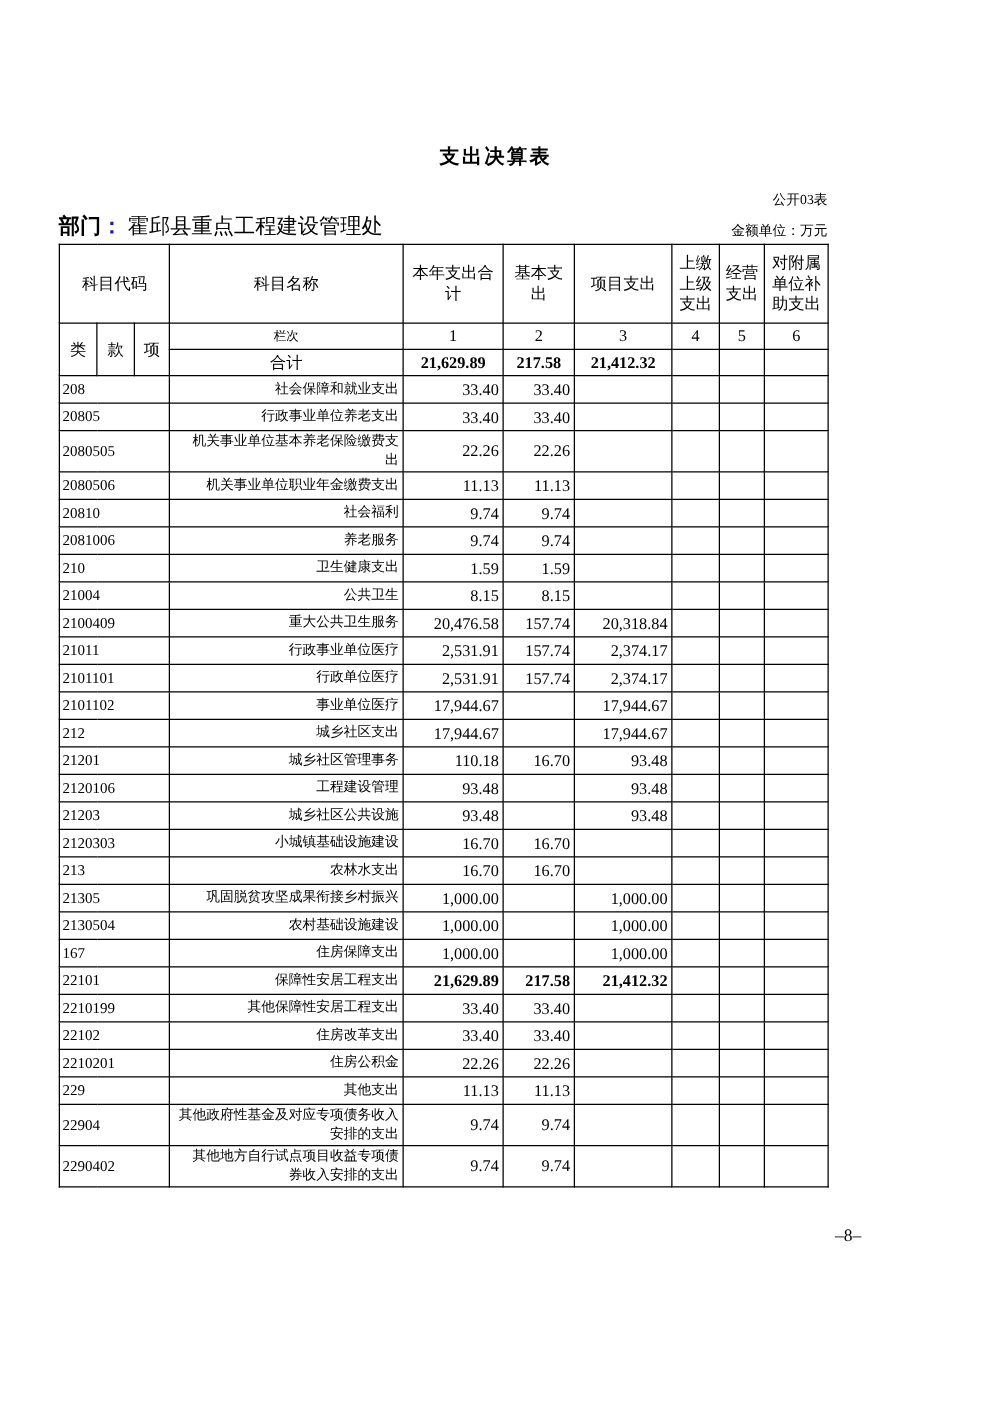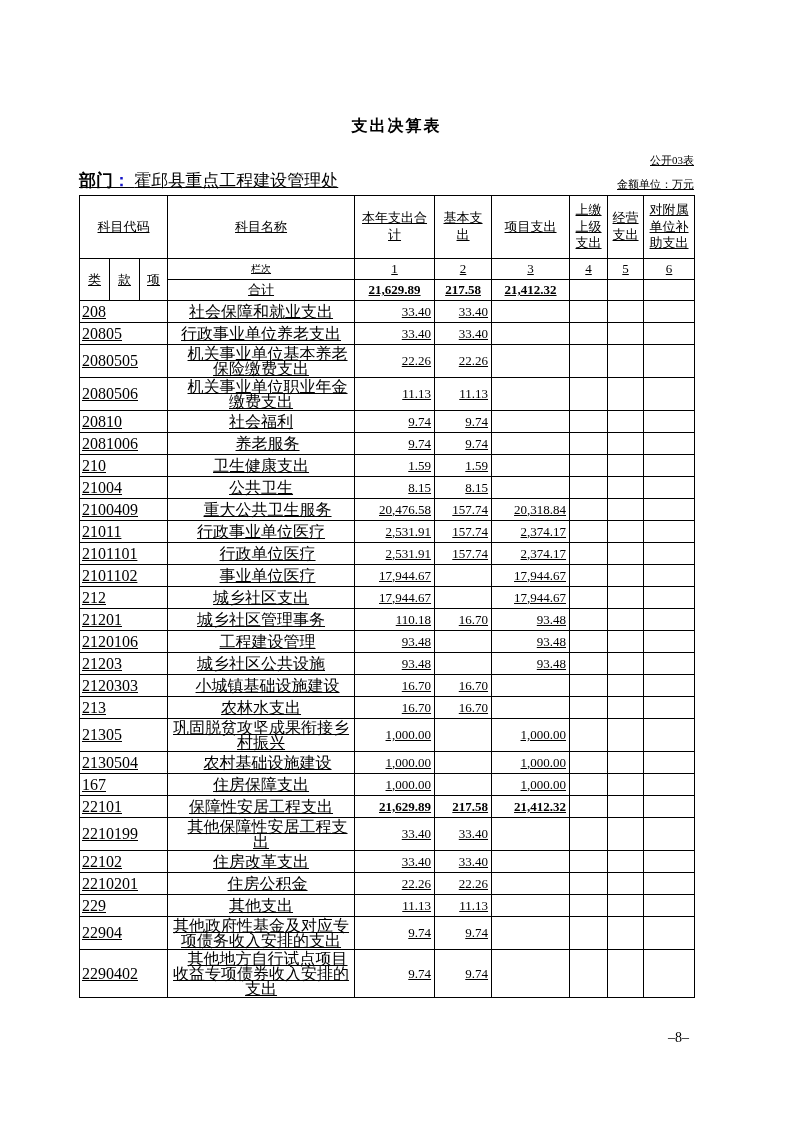--- a/index.html
+++ b/index.html
@@ -6,42 +6,42 @@
   body{
     width:793px;height:1122px;background:#ffffff;color:#000;
     font-family:"Liberation Serif","DejaVu Serif",serif;
     position:relative;overflow:hidden;
   }
   .title{
     padding-top:111px;height:30px;text-align:center;
     font-family:"Liberation Sans","DejaVu Sans",sans-serif;
     font-size:16px;font-weight:bold;letter-spacing:2px;line-height:30px;
   }
-  .content{margin-left:79px;width:615px;text-decoration:underline;}
+  .content{margin-left:47px;width:615px;}
   .form-label-row{margin-top:12px;text-align:right;font-size:11px;height:14px;line-height:14px;}
   .dept-row{
     margin-top:2px;padding-bottom:3px;display:flex;justify-content:space-between;
     align-items:flex-end;
   }
   .dept{font-size:17px;}
   .dept-prefix{font-weight:bold;}
   .dept-colon{font-weight:bold;color:#1414c8;}
   .unit{font-size:11px;}
   table{border-collapse:collapse;table-layout:fixed;width:615px;}
   th,td{border:1px solid #000;overflow:hidden;word-break:break-all;}
   .h1 th{
     height:62px;font-size:13px;font-weight:normal;text-align:center;
     vertical-align:middle;padding:0 3px;line-height:1.3;
   }
   .sub td{height:20px;font-size:13px;text-align:center;vertical-align:middle;padding:0;}
   .sub .lanci{font-size:10px;}
   .total-label{font-size:13px;}
   .rows td{height:19px;vertical-align:middle;}
-  .code{font-size:16px;text-align:left;padding:0 2px;}
-  .name{font-size:16px;text-align:center;padding:1px 3px;line-height:15px;}
+  .code{font-size:12px;text-align:left;padding:0 2px;}
+  .name{font-size:11px;text-align:right;padding:1px 3px;line-height:15px;}
   .name.indent{text-indent:13px;}
   .num{font-size:13px;text-align:right;padding:0 3px 0 0;}
   .bold{font-weight:bold;}
   .note{margin-top:9px;font-size:13px;}
   .page-number{margin-top:32px;text-align:right;padding-right:104px;font-size:14px;}
 </style>
 </head>
 <body>
 
 <div class="title">支出决算表</div>

